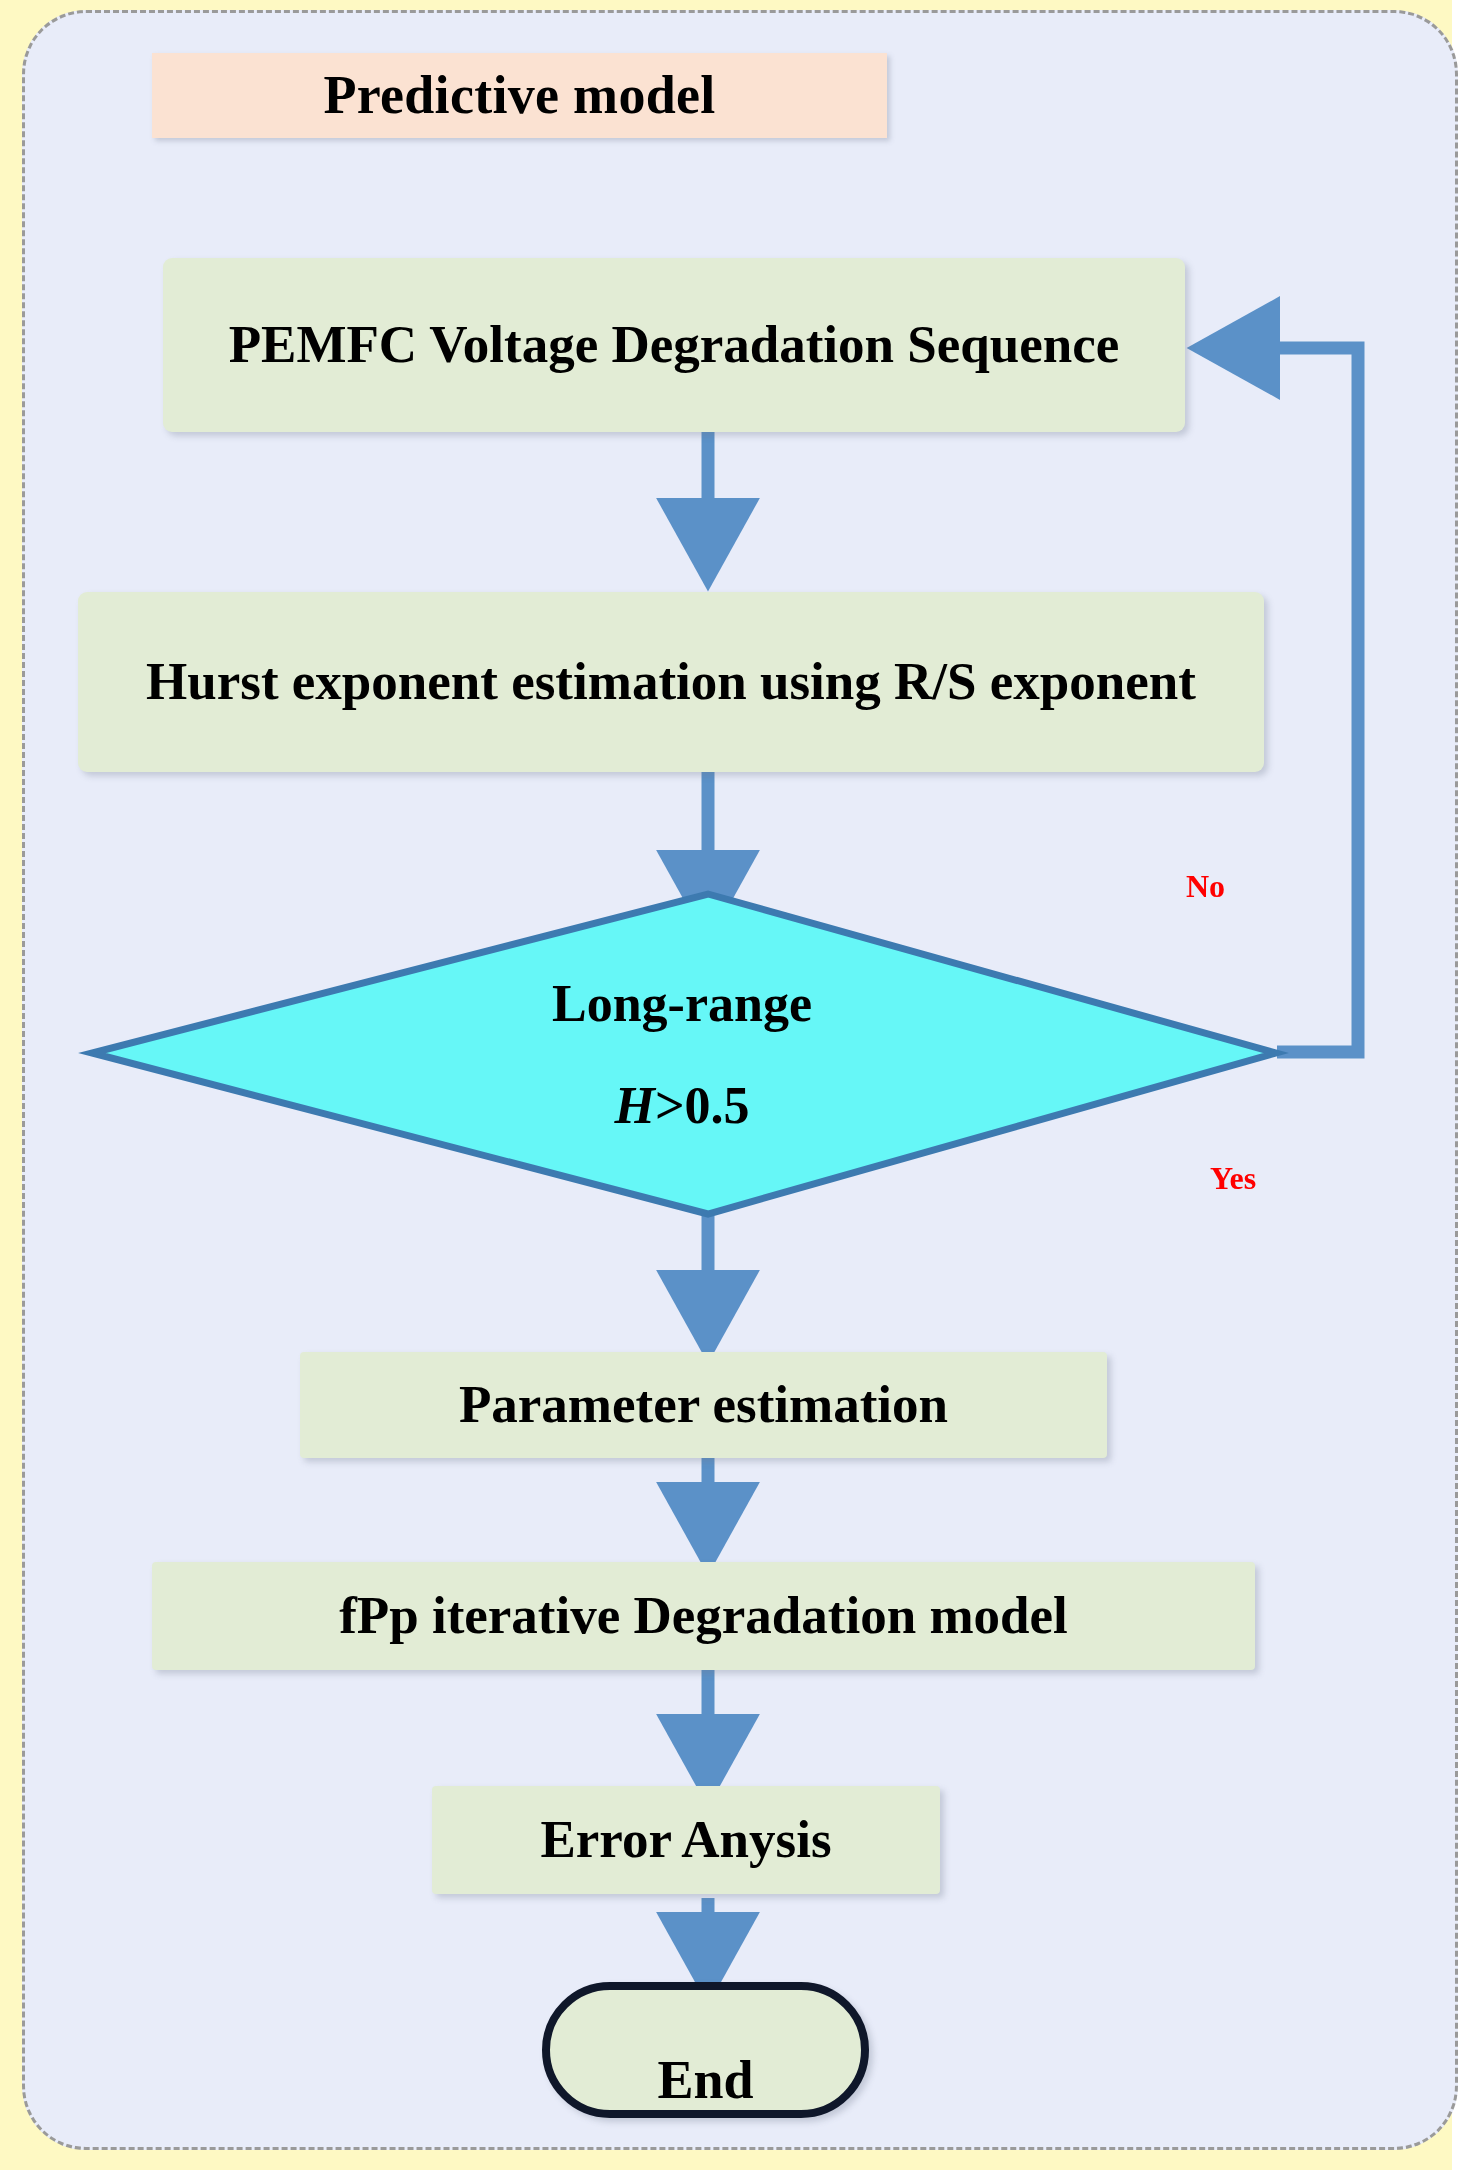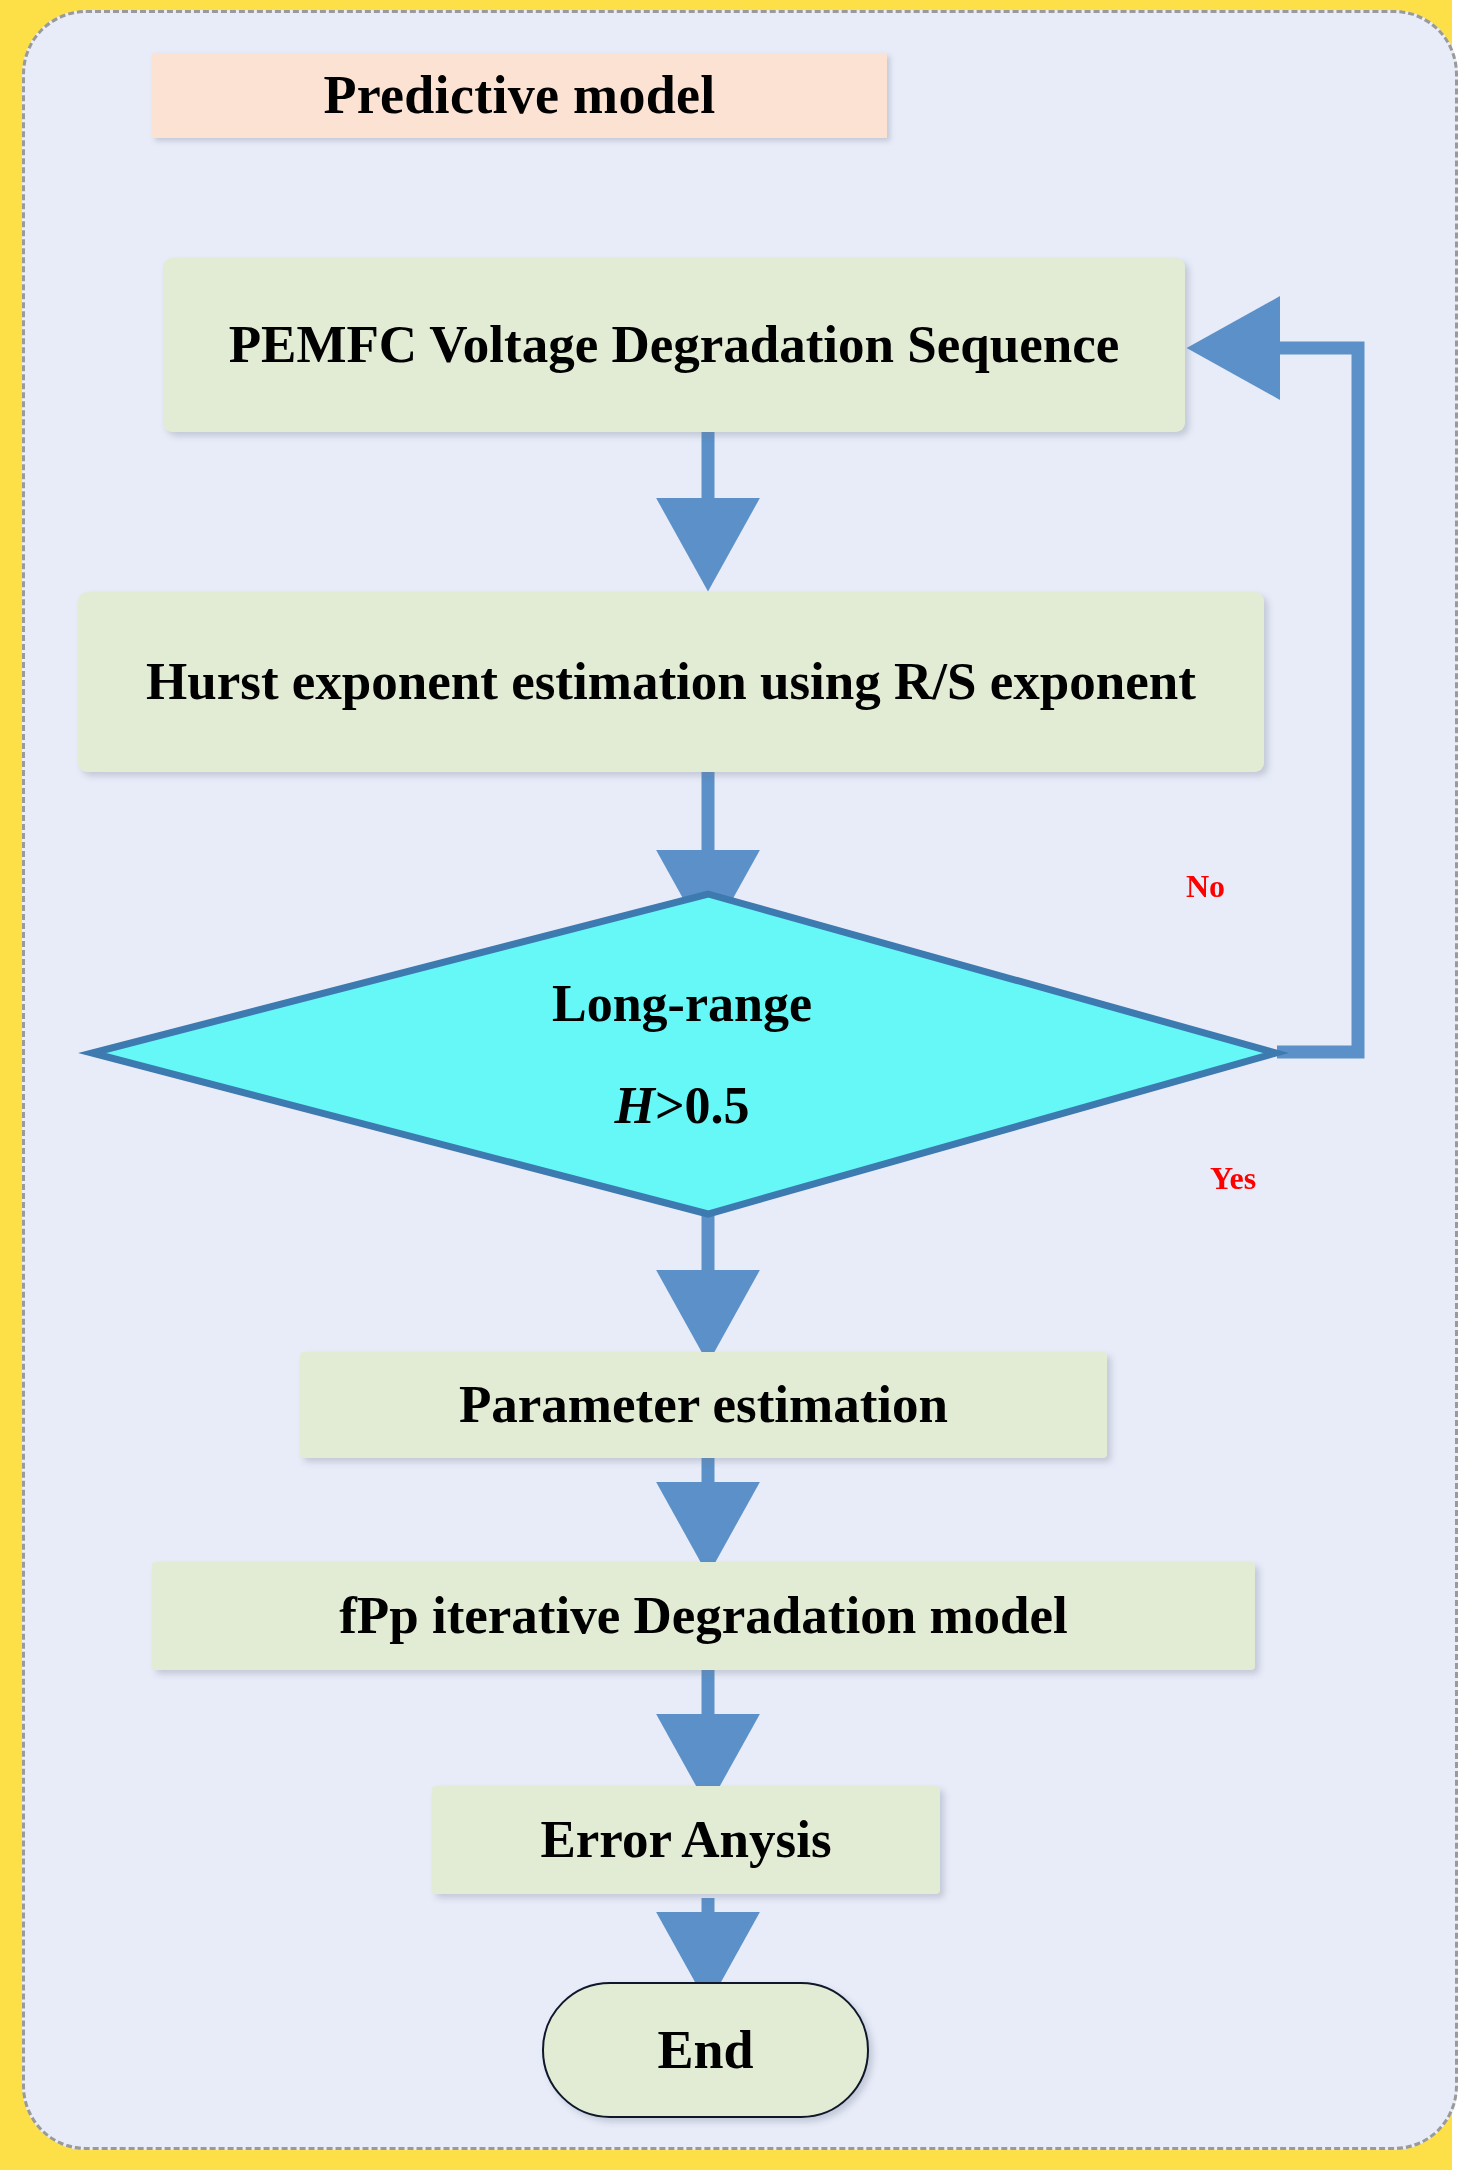--- a/index.html
+++ b/index.html
@@ -11,21 +11,21 @@
     width: 1482px;
     height: 2170px;
     font-family: "Liberation Serif", "DejaVu Serif", serif;
     overflow: hidden;
   }
 
   #canvas {
     position: relative;
     width: 1452px;
     height: 2170px;
-    background: #fde047;
+    background: #fef9c3;
   }
 
   
   .outer-frame {
     position: absolute;
     left: 22px;
     top: 10px;
     width: 1436px;
     height: 2140px;
     box-sizing: border-box;
@@ -62,24 +62,25 @@
     background: #e2ecd5;
     border-radius: 9px;
     box-shadow: 4px 4px 6px rgba(110,120,140,0.30);
     font-size: 53px;
   }
   .proc.r34  { border-radius: 4px; }
 
   
   .terminator {
     background: #e2ecd5;
-    border: 2px solid #0f172a;
+    border: 8px solid #0f172a;
     border-radius: 999px;
     box-shadow: 4px 4px 6px rgba(110,120,140,0.30);
     font-size: 54px;
+    align-items: flex-end;
   }
 
   
   .diamond-wrap {
     position: absolute;
     z-index: 4;
   }
   .diamond-wrap svg { display: block; overflow: visible; }
   .diamond-label {
     position: absolute;

